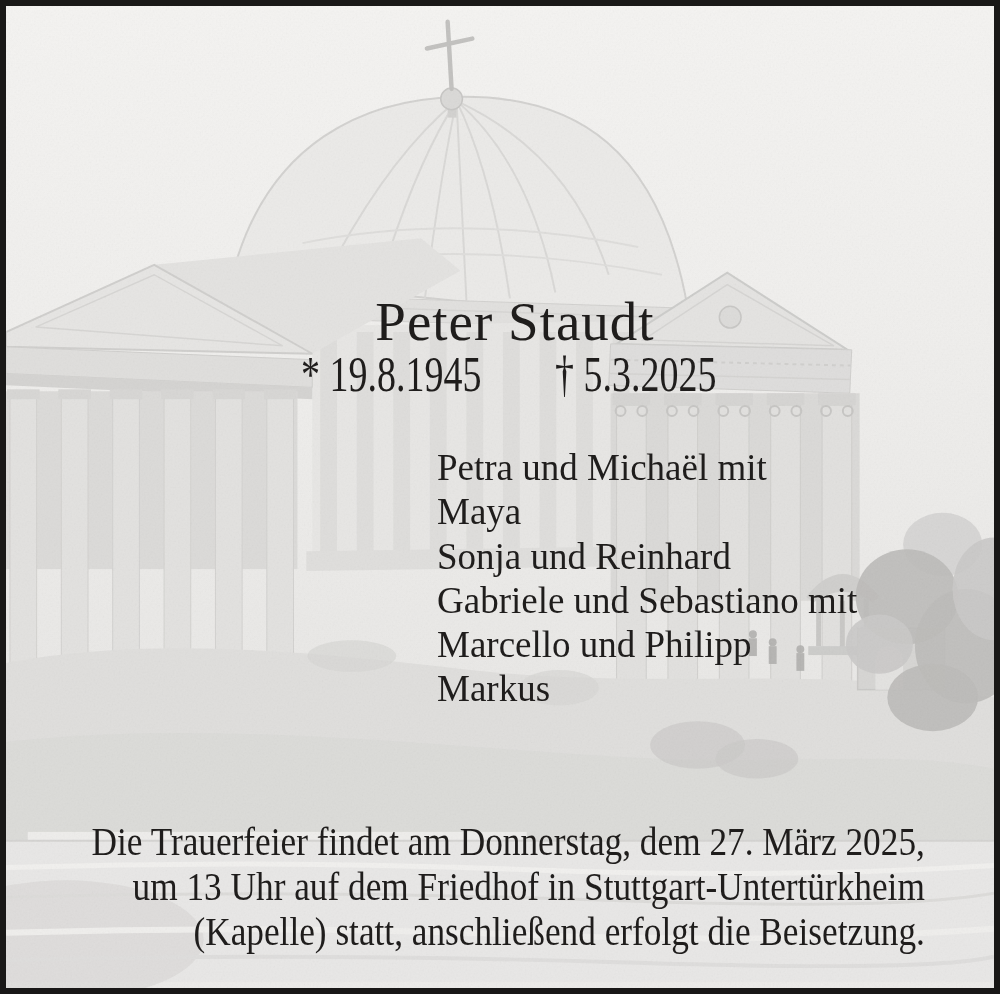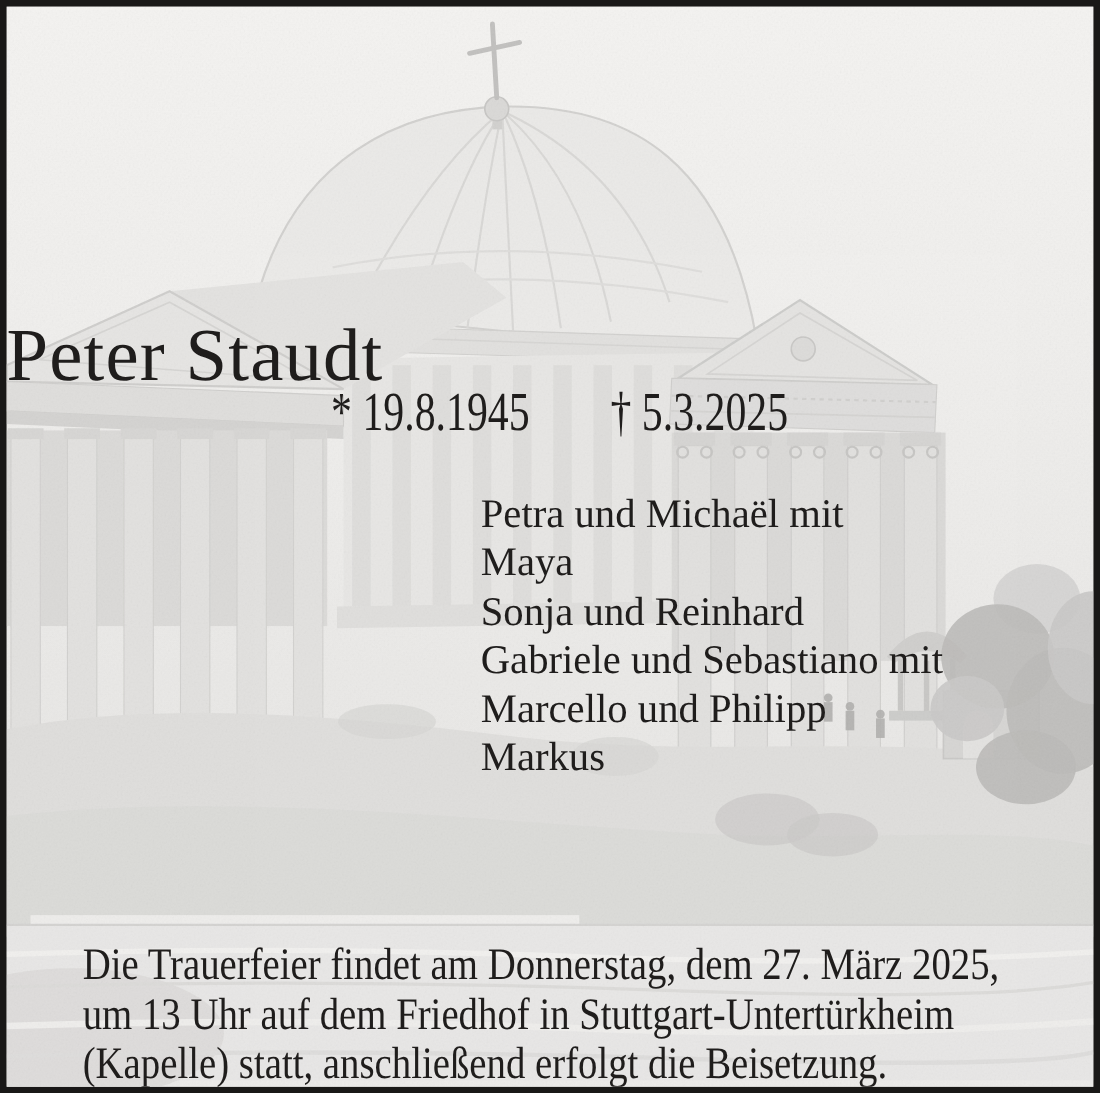--- a/index.html
+++ b/index.html
@@ -15,30 +15,30 @@
     box-sizing:border-box;
     border:6px solid var(--c-frame);
     background:var(--c-paper);
     overflow:hidden;
     font-family:"Liberation Serif","DejaVu Serif",serif;
     color:var(--c-text);
   }
   .bg{position:absolute;inset:0;width:100%;height:100%;display:block;}
   .txt{position:absolute;left:0;right:0;}
   .intro{top:116px;text-align:center;font-size:37px;line-height:48px;}
-  .name{top:277px;text-align:left;font-size:68px;line-height:78px;letter-spacing:1px;}
+  .name{top:277px;text-align:center;font-size:55px;line-height:78px;letter-spacing:1px;padding-left:30px;}
   .dates{top:341px;height:54px;}
   .date-span{
     position:absolute;top:0;font-size:50px;line-height:54px;white-space:nowrap;
     transform:scaleX(0.76);transform-origin:0 50%;
   }
   .birth{left:295px;}
   .death{left:549px;}
   .mourners{position:absolute;left:431px;top:440px;font-size:37px;line-height:44.3px;}
-  .funeral{top:848px;text-align:left;font-size:41px;line-height:45px;}
+  .funeral{top:813px;text-align:right;font-size:41px;line-height:45px;}
   .funeral .line{white-space:nowrap;transform:scaleX(0.86);transform-origin:50% 50%;}
 </style>
 </head>
 <body>
 
 <div class="sheet">
 
   <svg class="bg" viewBox="0 0 1000 994" preserveAspectRatio="none" aria-hidden="true">
     <defs>
       <linearGradient id="paperGrad" x1="0" y1="0" x2="0" y2="1">

